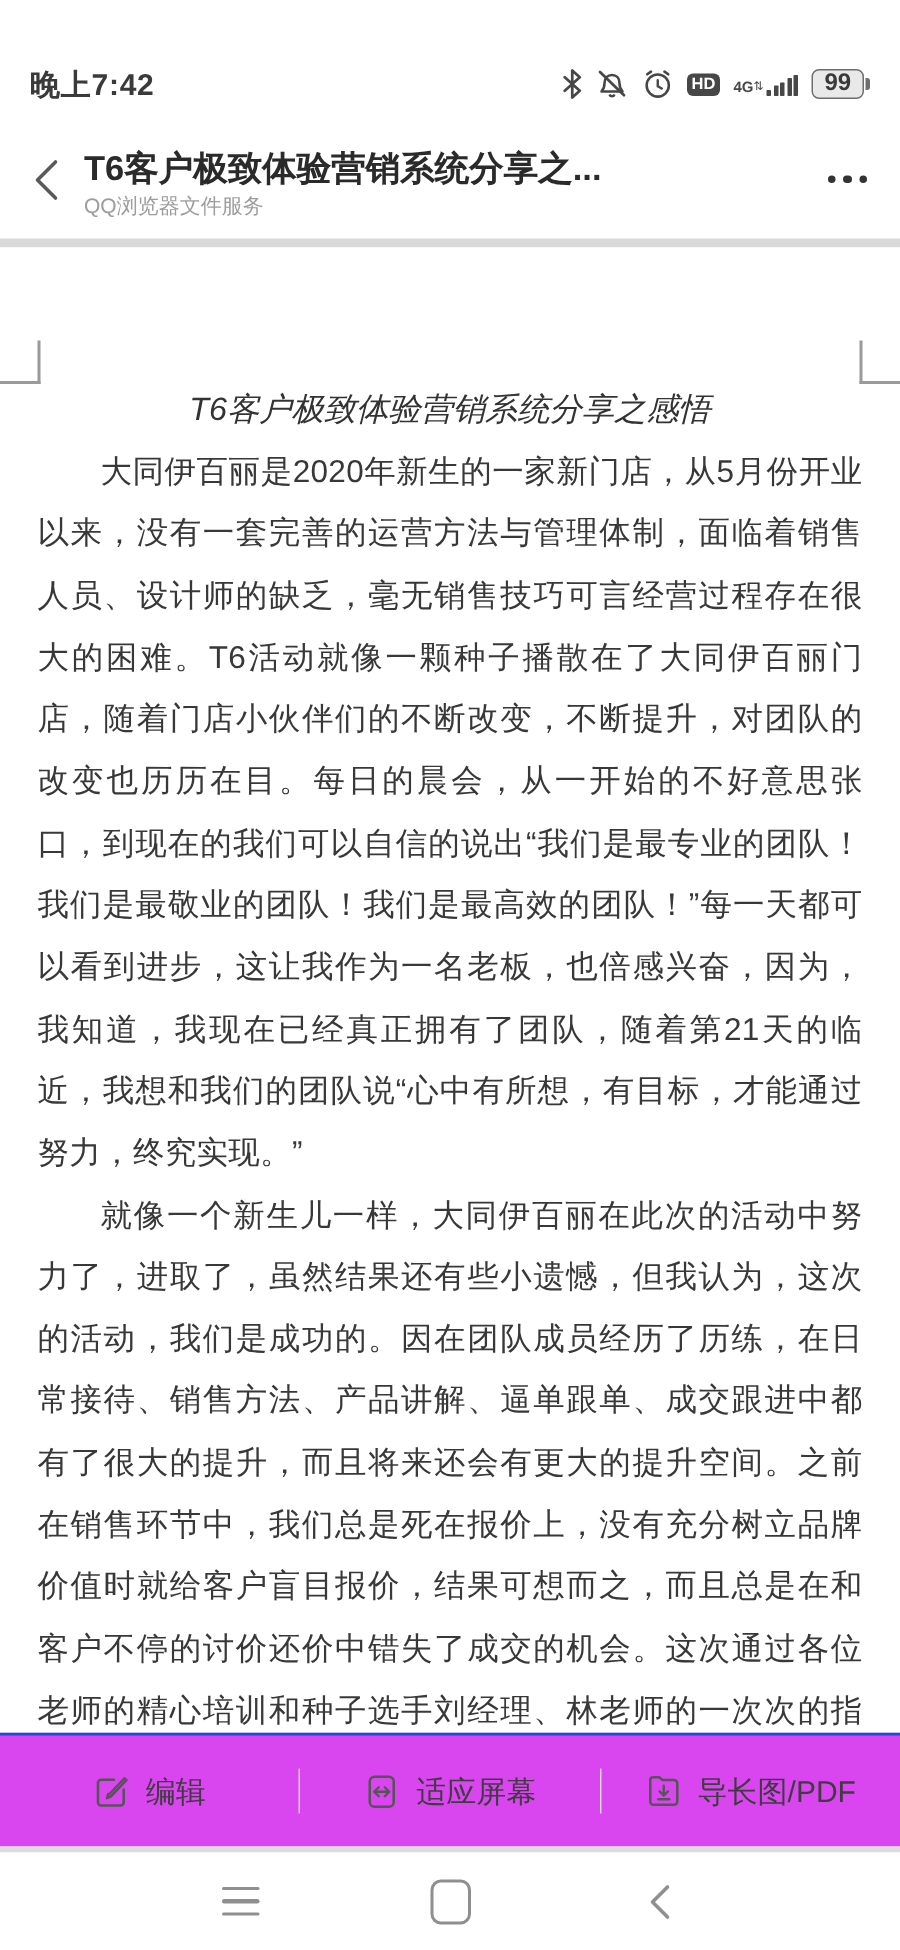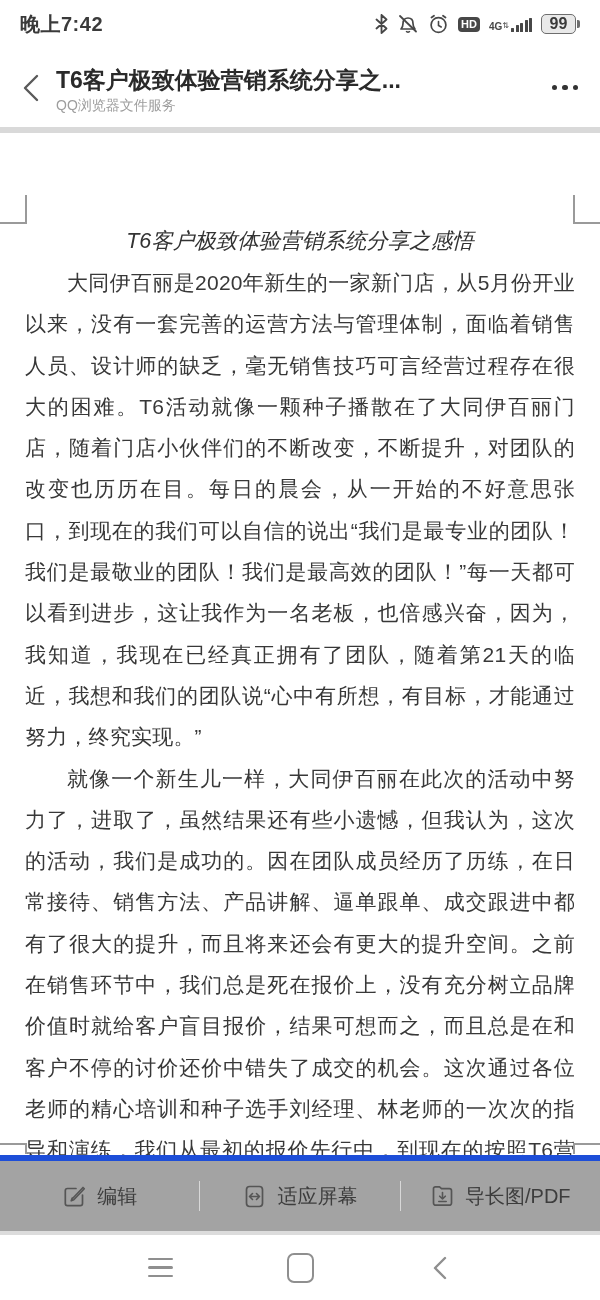--- a/index.html
+++ b/index.html
@@ -1,20 +1,20 @@
 <!DOCTYPE html>
 <html><head>
 <meta charset="utf-8">
 <style>
   html,body{margin:0;padding:0;}
   body{font-family:"Liberation Sans","DejaVu Sans",sans-serif;background:#666;}
   .screen{position:relative;width:600px;height:1300px;margin:0 auto;background:#fff;overflow:hidden;display:flex;flex-direction:column;}
 
   
-  .statusbar{height:48px;flex:0 0 48px;display:flex;align-items:center;justify-content:space-between;padding:0 20px;box-sizing:border-box;background:#fff;}
+  .statusbar{height:48px;flex:0 0 48px;display:flex;align-items:center;justify-content:space-between;padding:0 20px;box-sizing:border-box;background:#fff;margin-top:32px;}
   .status-time{font-size:20px;font-weight:bold;color:#3a3a3a;letter-spacing:.5px;}
   .status-icons{display:flex;align-items:center;gap:9px;}
   .hd-badge{background:#474747;color:#fff;font-size:11px;font-weight:bold;border-radius:4px;padding:2px 3px;line-height:1;}
   .net{display:flex;align-items:flex-end;gap:2px;}
   .net-left{display:flex;flex-direction:row;align-items:center;line-height:1;}
   .net-4g{font-size:10px;font-weight:bold;color:#474747;}
   .net-arrows{font-size:8px;color:#474747;margin-top:-1px;}
   .bars{display:flex;align-items:flex-end;gap:1.5px;height:15px;}
   .bars i{display:block;width:3px;background:#474747;border-radius:.5px;}
   .battery{display:flex;align-items:center;}
@@ -37,21 +37,21 @@
   .corner{position:absolute;}
   .corner.tl{top:62px;left:-30px;width:55px;height:27px;border-right:2px solid #9a9a9a;border-bottom:2px solid #9a9a9a;}
   .corner.tr{top:62px;right:-30px;width:55px;height:27px;border-left:2px solid #9a9a9a;border-bottom:2px solid #9a9a9a;}
   .corner.bl{top:1010px;left:-30px;width:55px;height:9px;border-right:2px solid #9a9a9a;border-top:2px solid #9a9a9a;}
   .corner.br{top:1010px;right:-30px;width:55px;height:9px;border-left:2px solid #9a9a9a;border-top:2px solid #9a9a9a;}
   .doc-content{padding:0 25px;box-sizing:border-box;color:#383838;}
   .doc-title{margin-top:88px;text-align:center;font-size:21.5px;font-weight:500;color:#333;line-height:41px;font-style:italic;}
   .doc-content p{margin:0;font-size:21px;line-height:41.3px;text-align:justify;text-indent:2em;letter-spacing:.2px;}
 
   
-  .toolbar{height:76px;flex:0 0 76px;background:#a3a3a3;border-top:6px solid #1d4ed8;display:flex;align-items:center;box-sizing:border-box;}
+  .toolbar{height:76px;flex:0 0 76px;background:#d946ef;border-top:2px solid #1d4ed8;display:flex;align-items:center;box-sizing:border-box;}
   .tool-btn{flex:1;display:flex;align-items:center;justify-content:center;gap:10px;height:100%;}
   .tool-label{font-size:20px;color:#3d3d3d;}
   .tool-sep{width:1px;height:30px;background:#d8d8d8;flex:0 0 1px;}
   .toolbar-bottom-line{height:4px;flex:0 0 4px;background:#dcdcdc;}
 
   
   .navbar{height:65px;flex:0 0 65px;background:#fff;display:flex;align-items:center;justify-content:center;gap:96px;}
   .nav-btn{display:flex;align-items:center;justify-content:center;width:44px;height:44px;}
   .hamburger{display:flex;flex-direction:column;gap:6px;}
   .hamburger i{display:block;width:25px;height:2.5px;background:#8f8f8f;border-radius:2px;}

